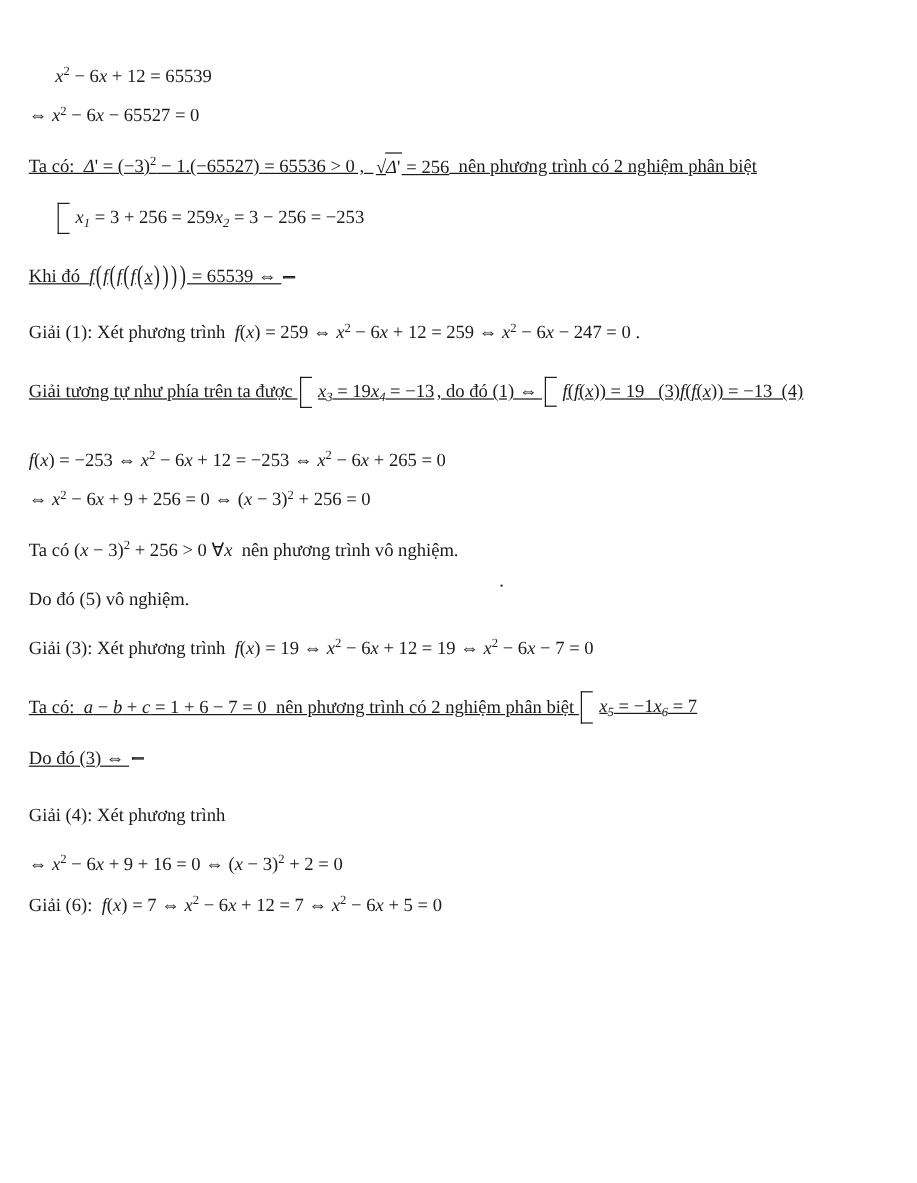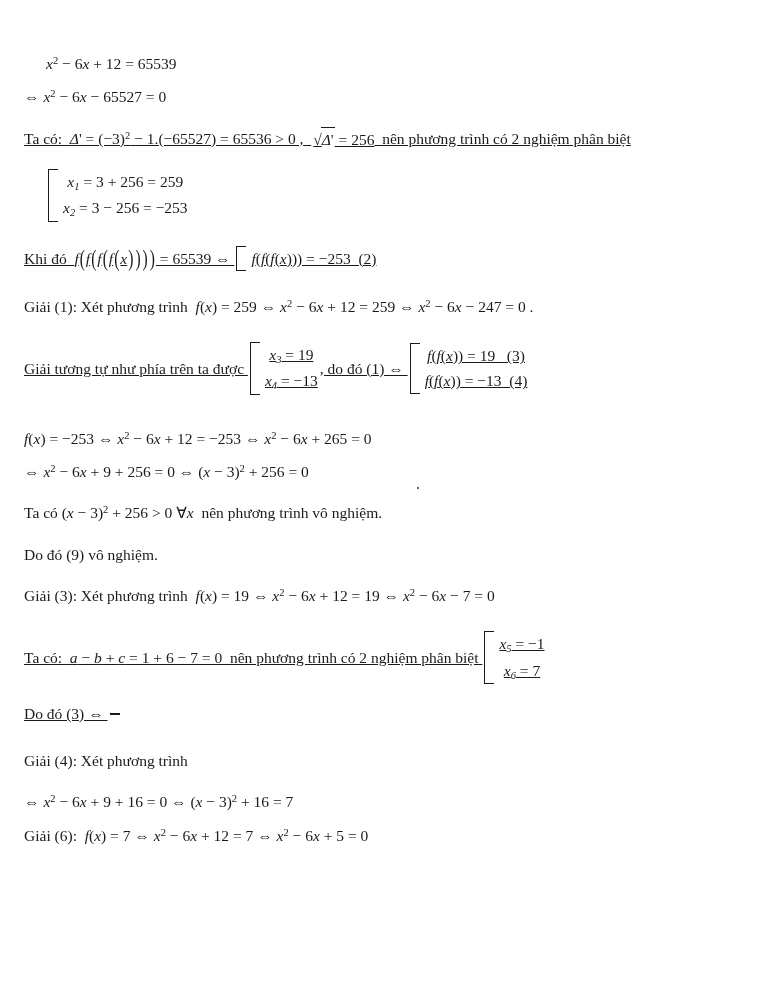--- a/index.html
+++ b/index.html
@@ -66,23 +66,22 @@
     font-size: 1px;
     width: 9px;
     align-self: stretch;
     border-left: 1.3px solid #1a1a1a;
     border-top: 1.3px solid #1a1a1a;
     border-bottom: 1.3px solid #1a1a1a;
     margin-right: 5px;
   }
   .sys .rows {
     display: flex;
-    flex-direction: column;
+    flex-direction: row;
     justify-content: center;
-    align-items: center;
   }
   .sys .rows > div {
     line-height: 1.62;
     font-size: 15.5px;
     white-space: nowrap;
   }
   .radical {
     display: inline-block;
     position: relative;
     padding-left: 2px;
@@ -166,21 +165,20 @@
     <div class="spacer-lg"></div>
 
     <div class="row-flex">
       <span>Khi đó&nbsp;&nbsp;</span>
       <span>
         <span class="math">f</span><span class="tall-paren">(</span><span class="math">f</span><span class="tall-paren">(</span><span class="math">f</span><span class="tall-paren">(</span><span class="math">f</span><span class="tall-paren">(</span><span class="math">x</span><span class="tall-paren">)</span><span class="tall-paren">)</span><span class="tall-paren">)</span><span class="tall-paren">)</span><span class="op"> = 65539 ⇔&nbsp;</span>
       </span>
       <span class="sys">
         <span class="bracket"></span>
         <span class="rows">
-          <div><span class="math">f</span><span class="op">(</span><span class="math">f</span><span class="op">(</span><span class="math">f</span><span class="op">(</span><span class="math">x</span><span class="op">))) = −253&nbsp;&nbsp;(2)</span></div>
         </span>
       </span>
     </div>
 
     <div class="spacer-lg"></div>
 
     <div class="line">
       <span class="op">Giải (1): Xét phương trình&nbsp;&nbsp;</span><span class="math">f</span><span class="op">(</span><span class="math">x</span><span class="op">) = 259 ⇔ </span><span class="math">x</span><sup>2</sup><span class="op"> − 6</span><span class="math">x</span><span class="op"> + 12 = 259 ⇔ </span><span class="math">x</span><sup>2</sup><span class="op"> − 6</span><span class="math">x</span><span class="op"> − 247 = 0 .</span>
     </div>
 
@@ -219,21 +217,21 @@
     </div>
 
     <div class="spacer-md"></div>
 
     <div class="line">
       <span class="op">Ta có (</span><span class="math">x</span><span class="op"> − 3)</span><sup>2</sup><span class="op"> + 256 &gt; 0 ∀</span><span class="math">x</span><span class="op">&nbsp;&nbsp;nên phương trình vô nghiệm.</span>
     </div>
 
     <div class="spacer-md"></div>
 
-    <div class="line">Do đó (9) vô nghiệm.</div>
+    <div class="line">Do đó (5) vô nghiệm.</div>
 
     <div class="spacer-md"></div>
 
     <div class="line">
       <span class="op">Giải (3): Xét phương trình&nbsp;&nbsp;</span><span class="math">f</span><span class="op">(</span><span class="math">x</span><span class="op">) = 19 ⇔ </span><span class="math">x</span><sup>2</sup><span class="op"> − 6</span><span class="math">x</span><span class="op"> + 12 = 19 ⇔ </span><span class="math">x</span><sup>2</sup><span class="op"> − 6</span><span class="math">x</span><span class="op"> − 7 = 0</span>
     </div>
 
     <div class="spacer-lg"></div>
 
     <div class="row-flex">
@@ -259,21 +257,21 @@
     </div>
 
     <div class="spacer-lg"></div>
 
     <div class="line">Giải (4): Xét phương trình</div>
 
     <div class="spacer-md"></div>
 
 
     <div class="line">
-      <span class="op">⇔ </span><span class="math">x</span><sup>2</sup><span class="op"> − 6</span><span class="math">x</span><span class="op"> + 9 + 16 = 0 ⇔ (</span><span class="math">x</span><span class="op"> − 3)</span><sup>2</sup><span class="op"> + 16 = 7</span>
+      <span class="op">⇔ </span><span class="math">x</span><sup>2</sup><span class="op"> − 6</span><span class="math">x</span><span class="op"> + 9 + 16 = 0 ⇔ (</span><span class="math">x</span><span class="op"> − 3)</span><sup>2</sup><span class="op"> + 2 = 0</span>
     </div>
 
     <div class="line">
       <span class="op">Giải (6):&nbsp;&nbsp;</span><span class="math">f</span><span class="op">(</span><span class="math">x</span><span class="op">) = 7 ⇔ </span><span class="math">x</span><sup>2</sup><span class="op"> − 6</span><span class="math">x</span><span class="op"> + 12 = 7 ⇔ </span><span class="math">x</span><sup>2</sup><span class="op"> − 6</span><span class="math">x</span><span class="op"> + 5 = 0</span>
     </div>
 
   </div>
   <div class="dot-mark"></div>
 </div>
 

